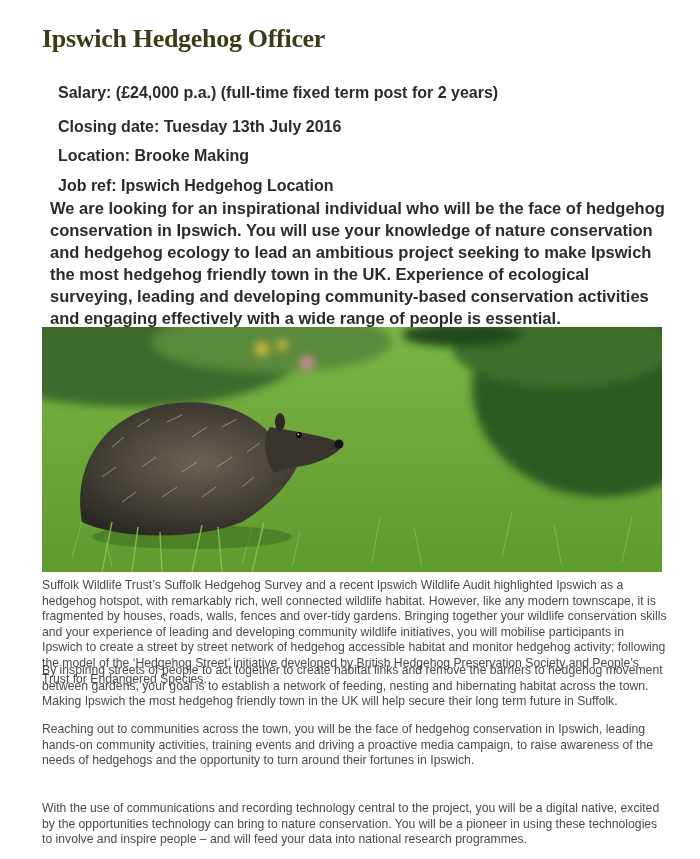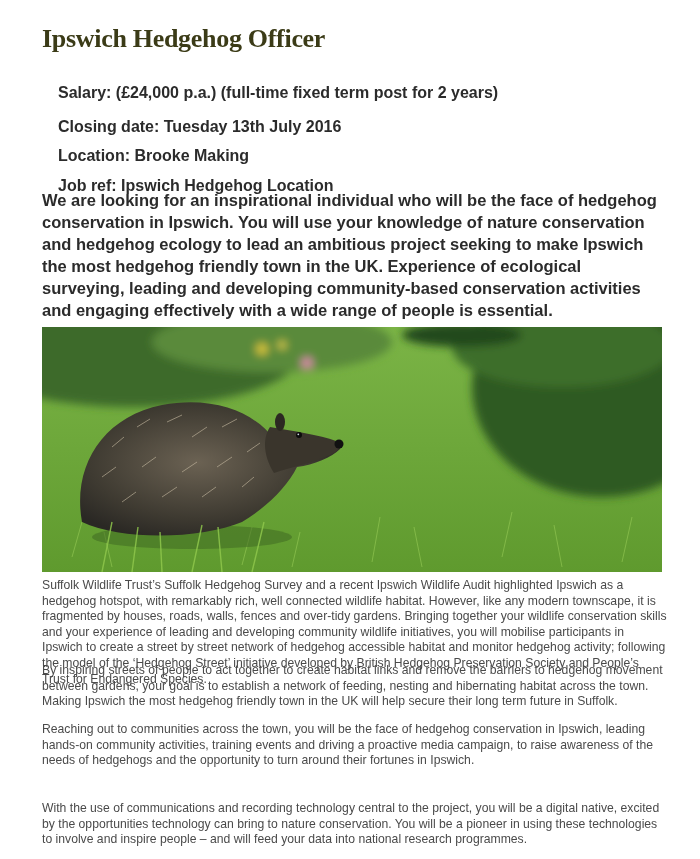--- a/index.html
+++ b/index.html
@@ -24,21 +24,21 @@
       white-space: nowrap;
       margin: 16px;
     }
     .lead {
       font-family: "Liberation Sans", sans-serif;
       font-weight: bold;
       font-size: 16.5px;
       line-height: 22px;
       color: #2b2b2b;
       position: absolute; left: 0; top: 189px; width: 625px;
-      margin: 0;
+      margin: 8px;
     }
     .photo {
       position: absolute; left: 0; top: 327px; width: 620px; height: 245px;
       overflow: hidden;
       background: linear-gradient(180deg, #3f6b2c 0%, #4f8a30 25%, #6aa83a 55%, #74b13f 100%);
     }
     .body-text {
       font-family: Liberation Sans, sans-serif;
       font-size: 12.2px;
       line-height: 15.6px;

